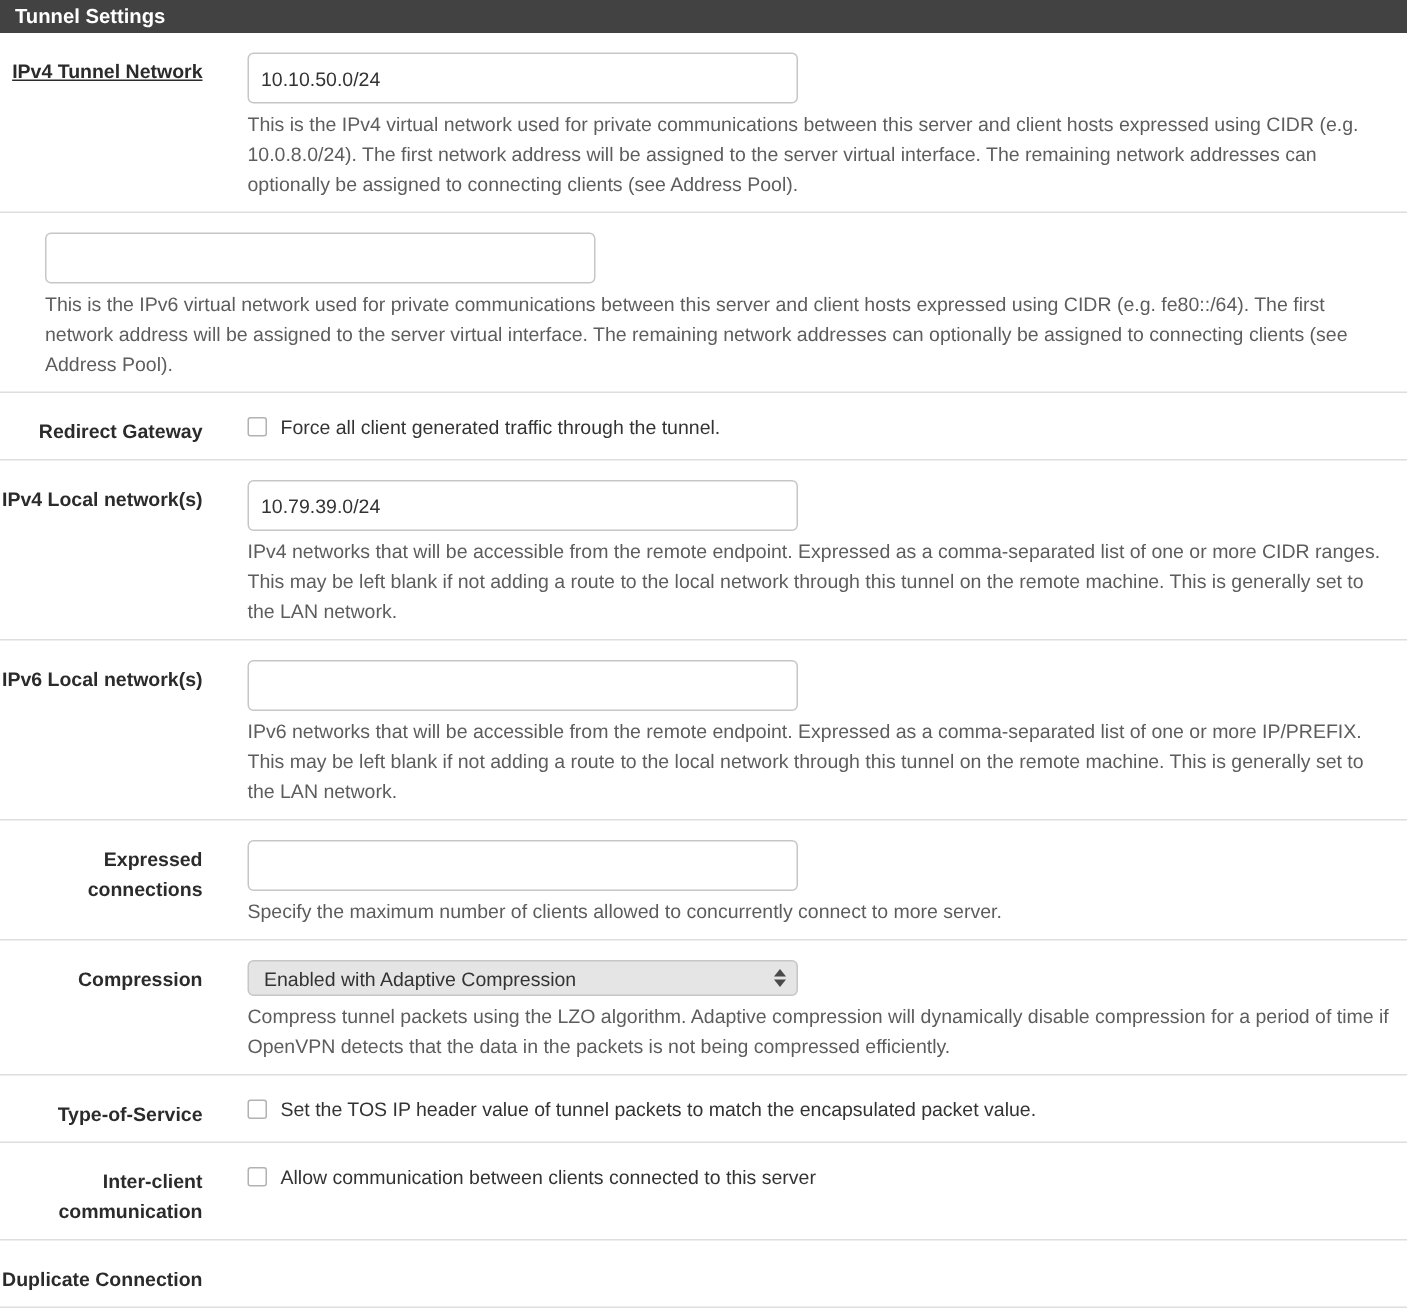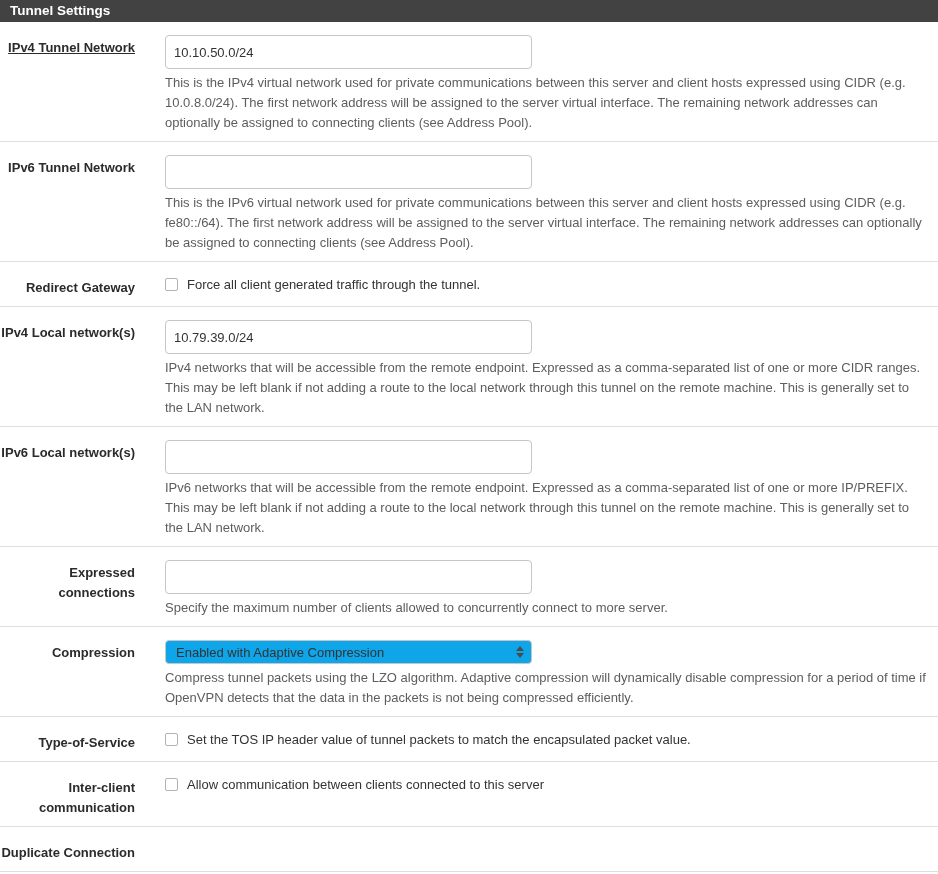--- a/index.html
+++ b/index.html
@@ -86,21 +86,21 @@
   .note {
     color: #5d5d5d;
     line-height: 20px;
     margin-top: 7px;
   }
   .select {
     width: 367px;
     height: 24px;
     border: 1px solid #c6c6c6;
     border-radius: 4px;
-    background: #0ea5e9;
+    background: #e5e5e5;
     display: flex;
     align-items: center;
     justify-content: space-between;
     padding: 0 7px 0 10px;
     cursor: default;
   }
   .select-value { color: #333; }
   .select-arrows {
     display: flex;
     flex-direction: column;
@@ -131,23 +131,20 @@
     <div class="label-col">
       <label class="row-label underlined">IPv4 Tunnel Network</label>
     </div>
     <div class="content-col">
       <input class="text-input" type="text" value="10.10.50.0/24" style="">
       <div class="help">This is the IPv4 virtual network used for private communications between this server and client hosts expressed using CIDR (e.g. 10.0.8.0/24). The first network address will be assigned to the server virtual interface. The remaining network addresses can optionally be assigned to connecting clients (see Address Pool).</div>
     </div>
   </div>
 
   <div class="form-row">
-    <div class="label-col">
-      <label class="row-label">IPv6 Tunnel Network</label>
-    </div>
     <div class="content-col">
       <input class="text-input" type="text" value="" style="">
       <div class="help">This is the IPv6 virtual network used for private communications between this server and client hosts expressed using CIDR (e.g. fe80::/64). The first network address will be assigned to the server virtual interface. The remaining network addresses can optionally be assigned to connecting clients (see Address Pool).</div>
     </div>
   </div>
 
   <div class="form-row">
     <div class="label-col">
       <label class="row-label">Redirect Gateway</label>
     </div>

